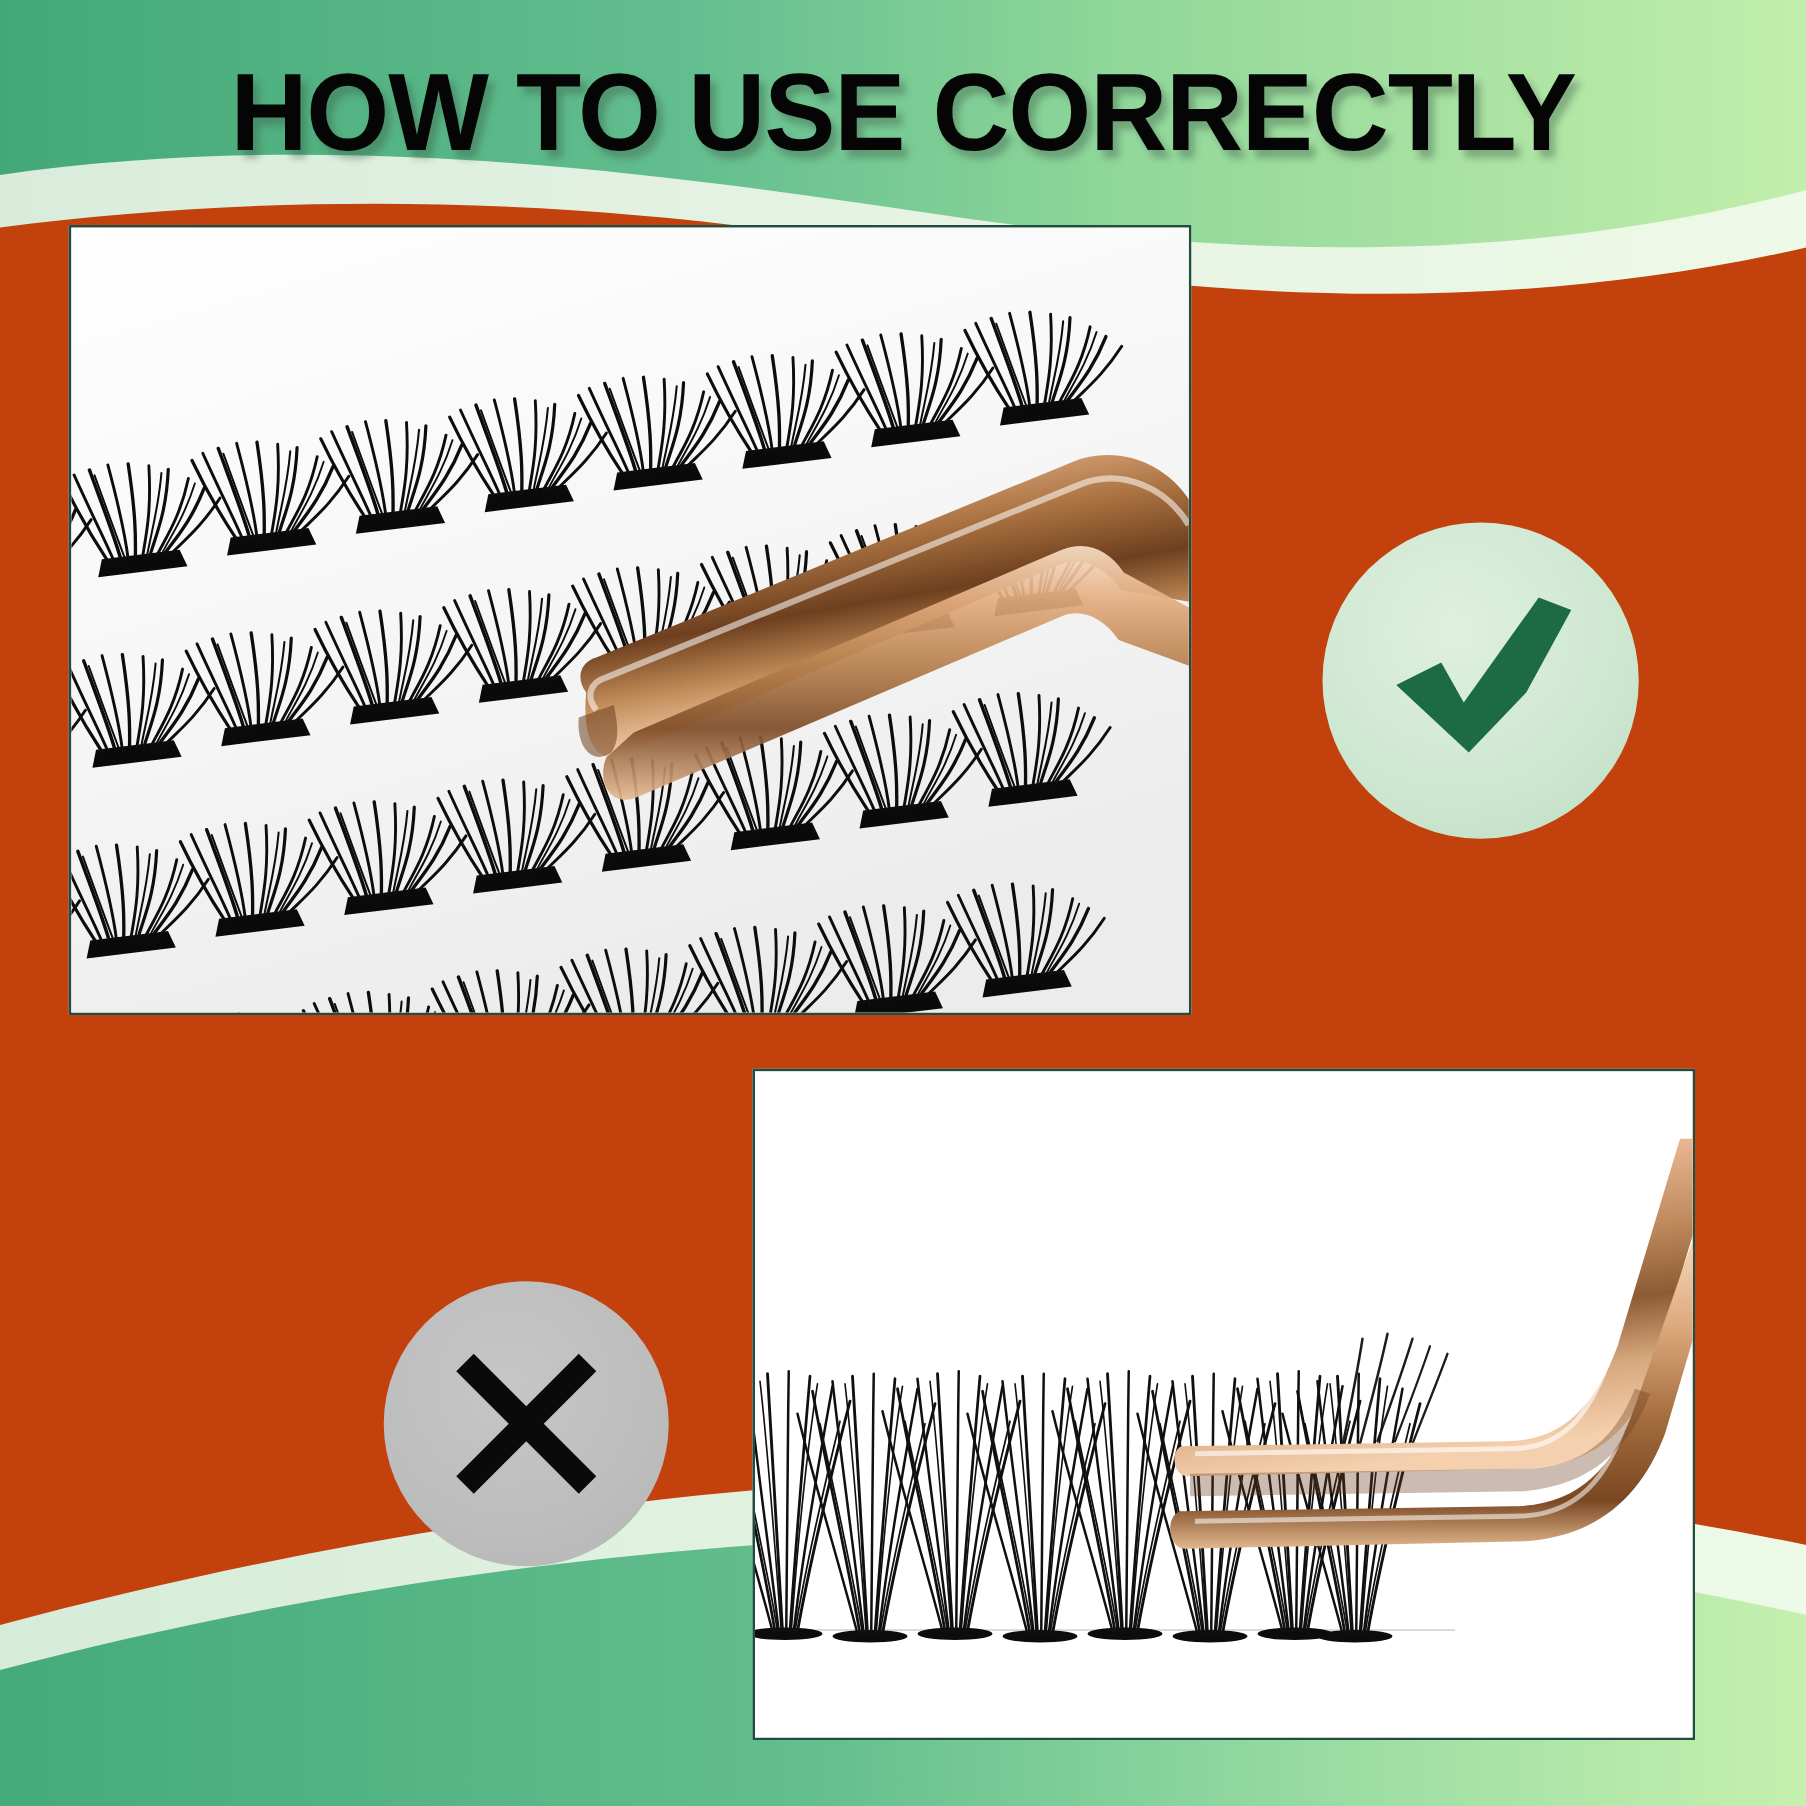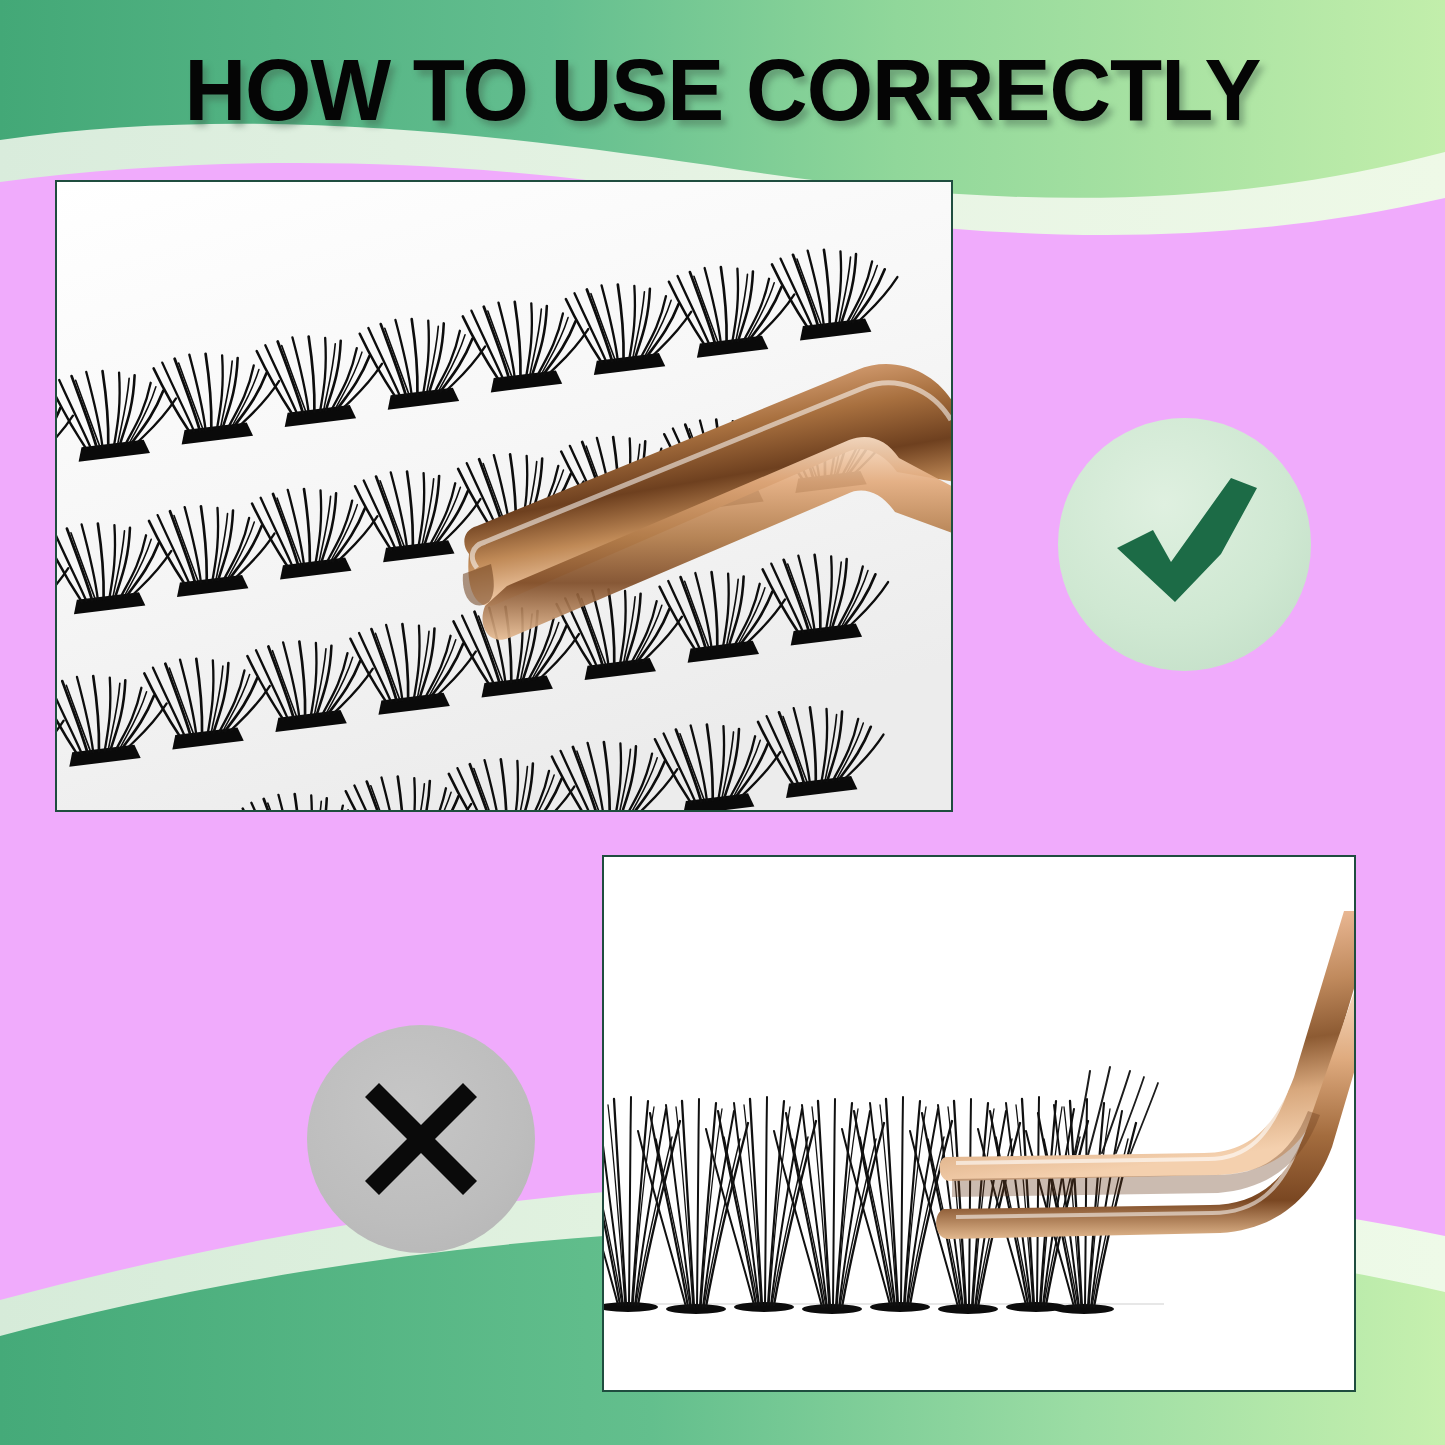--- a/index.html
+++ b/index.html
@@ -2,21 +2,21 @@
 <html><head>
 <meta charset="utf-8">
 <style>
   html,body{margin:0;padding:0;}
   body{
     width:1445px;height:1445px;
     background:#ffffff;
     font-family:"Liberation Sans", sans-serif;
     overflow:hidden;
   }
-  .stage{position:relative;width:1445px;height:1445px;overflow:hidden;background:#f0abfc;}
+  .stage{position:relative;width:1445px;height:1445px;overflow:hidden;background:#c2410c;}
 
   
   .wave-layer{position:absolute;left:0;top:0;width:1445px;height:1445px;pointer-events:none;}
 
   
   .title{
     position:absolute;
     left:0;right:0;top:46px;
     text-align:center;
     font-family:"Liberation Sans", sans-serif;

